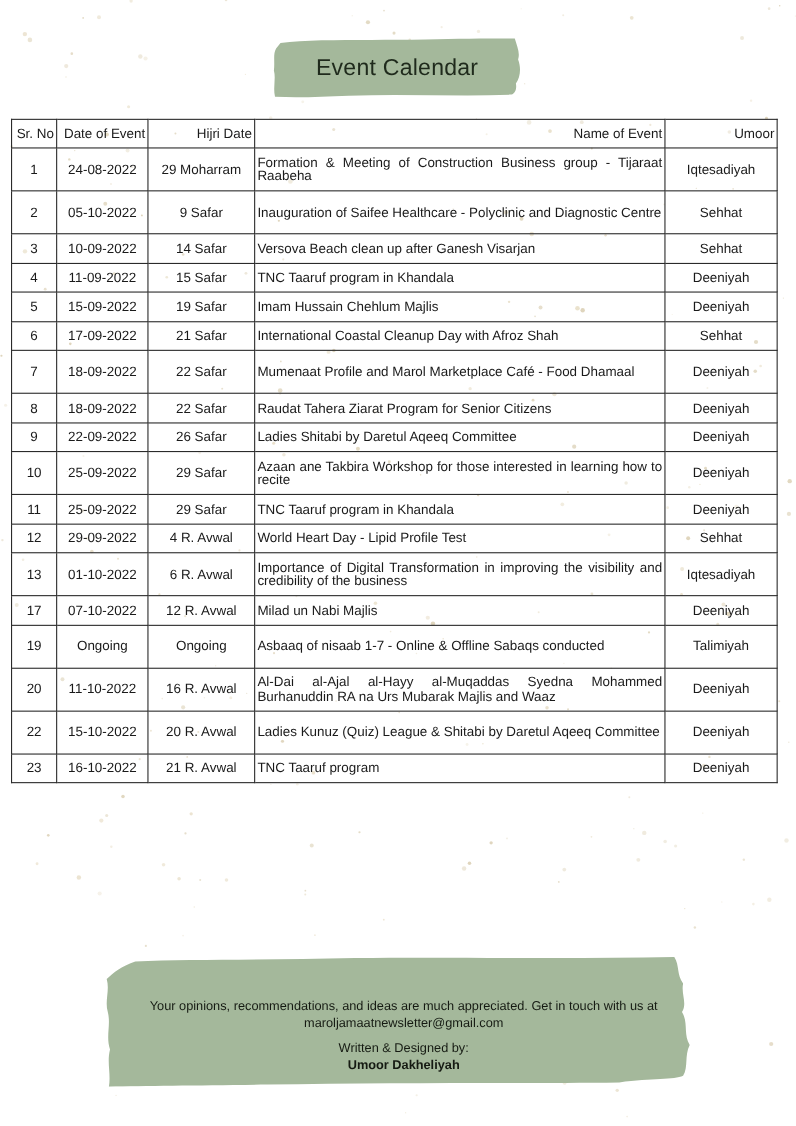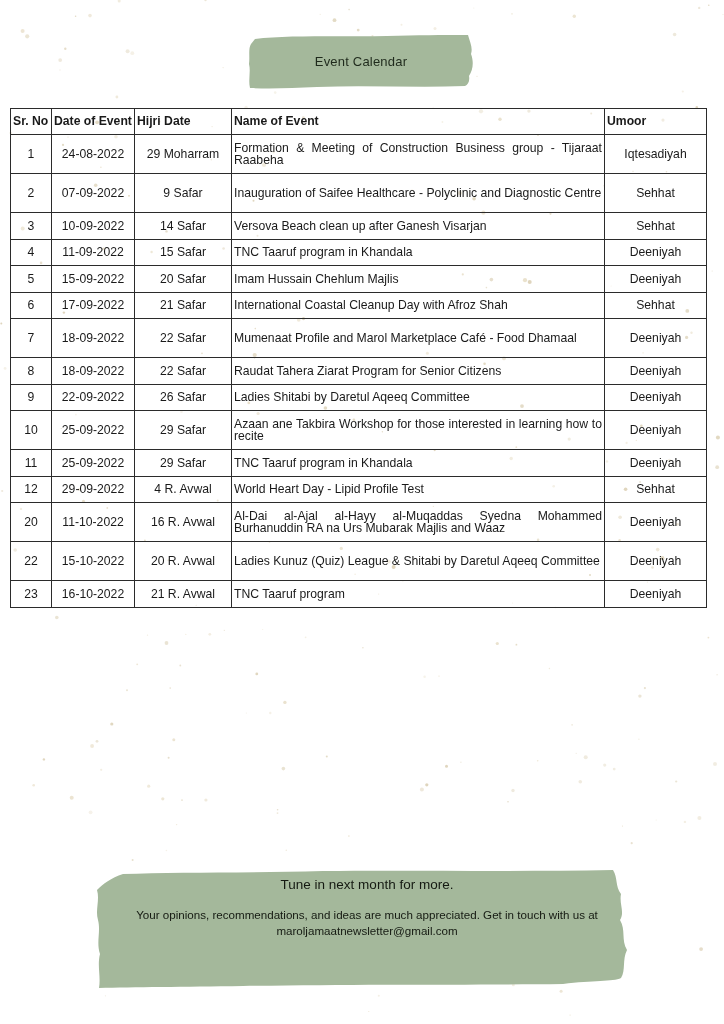--- a/index.html
+++ b/index.html
@@ -10,33 +10,33 @@
     color:#1a1a1a;
   }
   .speckles { position:absolute; left:0; top:0; width:724px; height:1024px; pointer-events:none; }
   .banner-title {
     position:absolute; left:247px; top:34px; width:228px; height:55px;
   }
   .banner-title svg { position:absolute; left:0; top:0; }
   .banner-title .label {
     position:absolute; left:0; top:0; width:228px; height:55px;
     display:flex; align-items:center; justify-content:center;
-    font-size:13px; font-weight:500; color:#1f2a1c; letter-spacing:0.2px;
+    font-size:21px; font-weight:500; color:#1f2a1c; letter-spacing:0.2px;
   }
   table.events {
     position:absolute; left:10px; top:108px; width:696px;
     border-collapse:collapse; table-layout:fixed;
     font-size:12.2px; color:#1a1a1a;
   }
   table.events th, table.events td {
     border:1px solid #2b2b2b; padding:0 2px;
     vertical-align:middle; line-height:12.5px;
     background:transparent;
   }
-  table.events th { height:25px; font-weight:700; text-align:left; font-size:12.2px;margin-left:19px; }
+  table.events th { height:25px; font-weight:400; text-align:right; font-size:12.2px;margin-left:19px; }
   table.events td.c { text-align:center; }
   table.events td.name { text-align:justify; text-align-last:left; padding:0 2px 0 2px;margin-top:36px; }
   tr.short td { height:25.5px; }
   tr.tall td { height:38px; }
   .footer-box {
     position:absolute; left:93px; top:868px; width:548px; height:120px;
   }
   .footer-box svg { position:absolute; left:0; top:0; }
   .footer-content {
     position:absolute; left:0; top:0; width:548px; height:120px;
@@ -340,21 +340,21 @@
   <tbody id="rows">
       <tr class="tall">
         <td class="c">1</td>
         <td class="c">24-08-2022</td>
         <td class="c">29 Moharram</td>
         <td class="name">Formation &amp; Meeting of Construction Business group - Tijaraat Raabeha</td>
         <td class="c">Iqtesadiyah</td>
       </tr>
       <tr class="tall">
         <td class="c">2</td>
-        <td class="c">07-09-2022</td>
+        <td class="c">05-10-2022</td>
         <td class="c">9 Safar</td>
         <td class="name">Inauguration of Saifee Healthcare - Polyclinic and Diagnostic Centre</td>
         <td class="c">Sehhat</td>
       </tr>
       <tr class="short">
         <td class="c">3</td>
         <td class="c">10-09-2022</td>
         <td class="c">14 Safar</td>
         <td class="name">Versova Beach clean up after Ganesh Visarjan</td>
         <td class="c">Sehhat</td>
@@ -362,21 +362,21 @@
       <tr class="short">
         <td class="c">4</td>
         <td class="c">11-09-2022</td>
         <td class="c">15 Safar</td>
         <td class="name">TNC Taaruf program in Khandala</td>
         <td class="c">Deeniyah</td>
       </tr>
       <tr class="short">
         <td class="c">5</td>
         <td class="c">15-09-2022</td>
-        <td class="c">20 Safar</td>
+        <td class="c">19 Safar</td>
         <td class="name">Imam Hussain Chehlum Majlis</td>
         <td class="c">Deeniyah</td>
       </tr>
       <tr class="short">
         <td class="c">6</td>
         <td class="c">17-09-2022</td>
         <td class="c">21 Safar</td>
         <td class="name">International Coastal Cleanup Day with Afroz Shah</td>
         <td class="c">Sehhat</td>
       </tr>
@@ -414,20 +414,41 @@
         <td class="c">29 Safar</td>
         <td class="name">TNC Taaruf program in Khandala</td>
         <td class="c">Deeniyah</td>
       </tr>
       <tr class="short">
         <td class="c">12</td>
         <td class="c">29-09-2022</td>
         <td class="c">4 R. Avwal</td>
         <td class="name">World Heart Day - Lipid Profile Test</td>
         <td class="c">Sehhat</td>
+      </tr>
+      <tr class="tall">
+        <td class="c">13</td>
+        <td class="c">01-10-2022</td>
+        <td class="c">6 R. Avwal</td>
+        <td class="name">Importance of Digital Transformation in improving the visibility and credibility of the business</td>
+        <td class="c">Iqtesadiyah</td>
+      </tr>
+      <tr class="short">
+        <td class="c">17</td>
+        <td class="c">07-10-2022</td>
+        <td class="c">12 R. Avwal</td>
+        <td class="name">Milad un Nabi Majlis</td>
+        <td class="c">Deeniyah</td>
+      </tr>
+      <tr class="tall">
+        <td class="c">19</td>
+        <td class="c">Ongoing</td>
+        <td class="c">Ongoing</td>
+        <td class="name">Asbaaq of nisaab 1-7 - Online &amp; Offline Sabaqs conducted</td>
+        <td class="c">Talimiyah</td>
       </tr>
       <tr class="tall">
         <td class="c">20</td>
         <td class="c">11-10-2022</td>
         <td class="c">16 R. Avwal</td>
         <td class="name">Al-Dai al-Ajal al-Hayy al-Muqaddas Syedna Mohammed Burhanuddin RA na Urs Mubarak Majlis and Waaz</td>
         <td class="c">Deeniyah</td>
       </tr>
       <tr class="tall">
         <td class="c">22</td>
@@ -444,16 +465,19 @@
         <td class="c">Deeniyah</td>
       </tr>
     </tbody>
 </table>
 
 <div class="footer-box">
   <svg width="548" height="120" viewBox="0 0 548 120">
     <path d="M30,6 C80,4 150,5 230,3 C320,2 420,4 520,2 C525,10 522,18 528,26 C526,36 532,44 527,52 C533,62 528,72 534,82 C529,92 533,102 528,110 C520,114 500,112 470,116 C380,117 260,116 150,118 C90,119 40,119 6,120 C8,108 4,98 7,86 C3,74 8,64 5,52 C2,42 7,32 4,22 C10,16 18,10 30,6 Z" fill="#a4b89b"></path>
   </svg>
   <div class="footer-content">
-    <div class="f-head">Tune in next month for more.</div>
     <div class="f-body">Your opinions, recommendations, and ideas are much appreciated. Get in touch with us at maroljamaatnewsletter@gmail.com</div>
+    <div class="f-credit">
+      <div>Written &amp; Designed by:</div>
+      <div class="who">Umoor Dakheliyah</div>
+    </div>
   </div>
 </div>
 
 </body></html>

